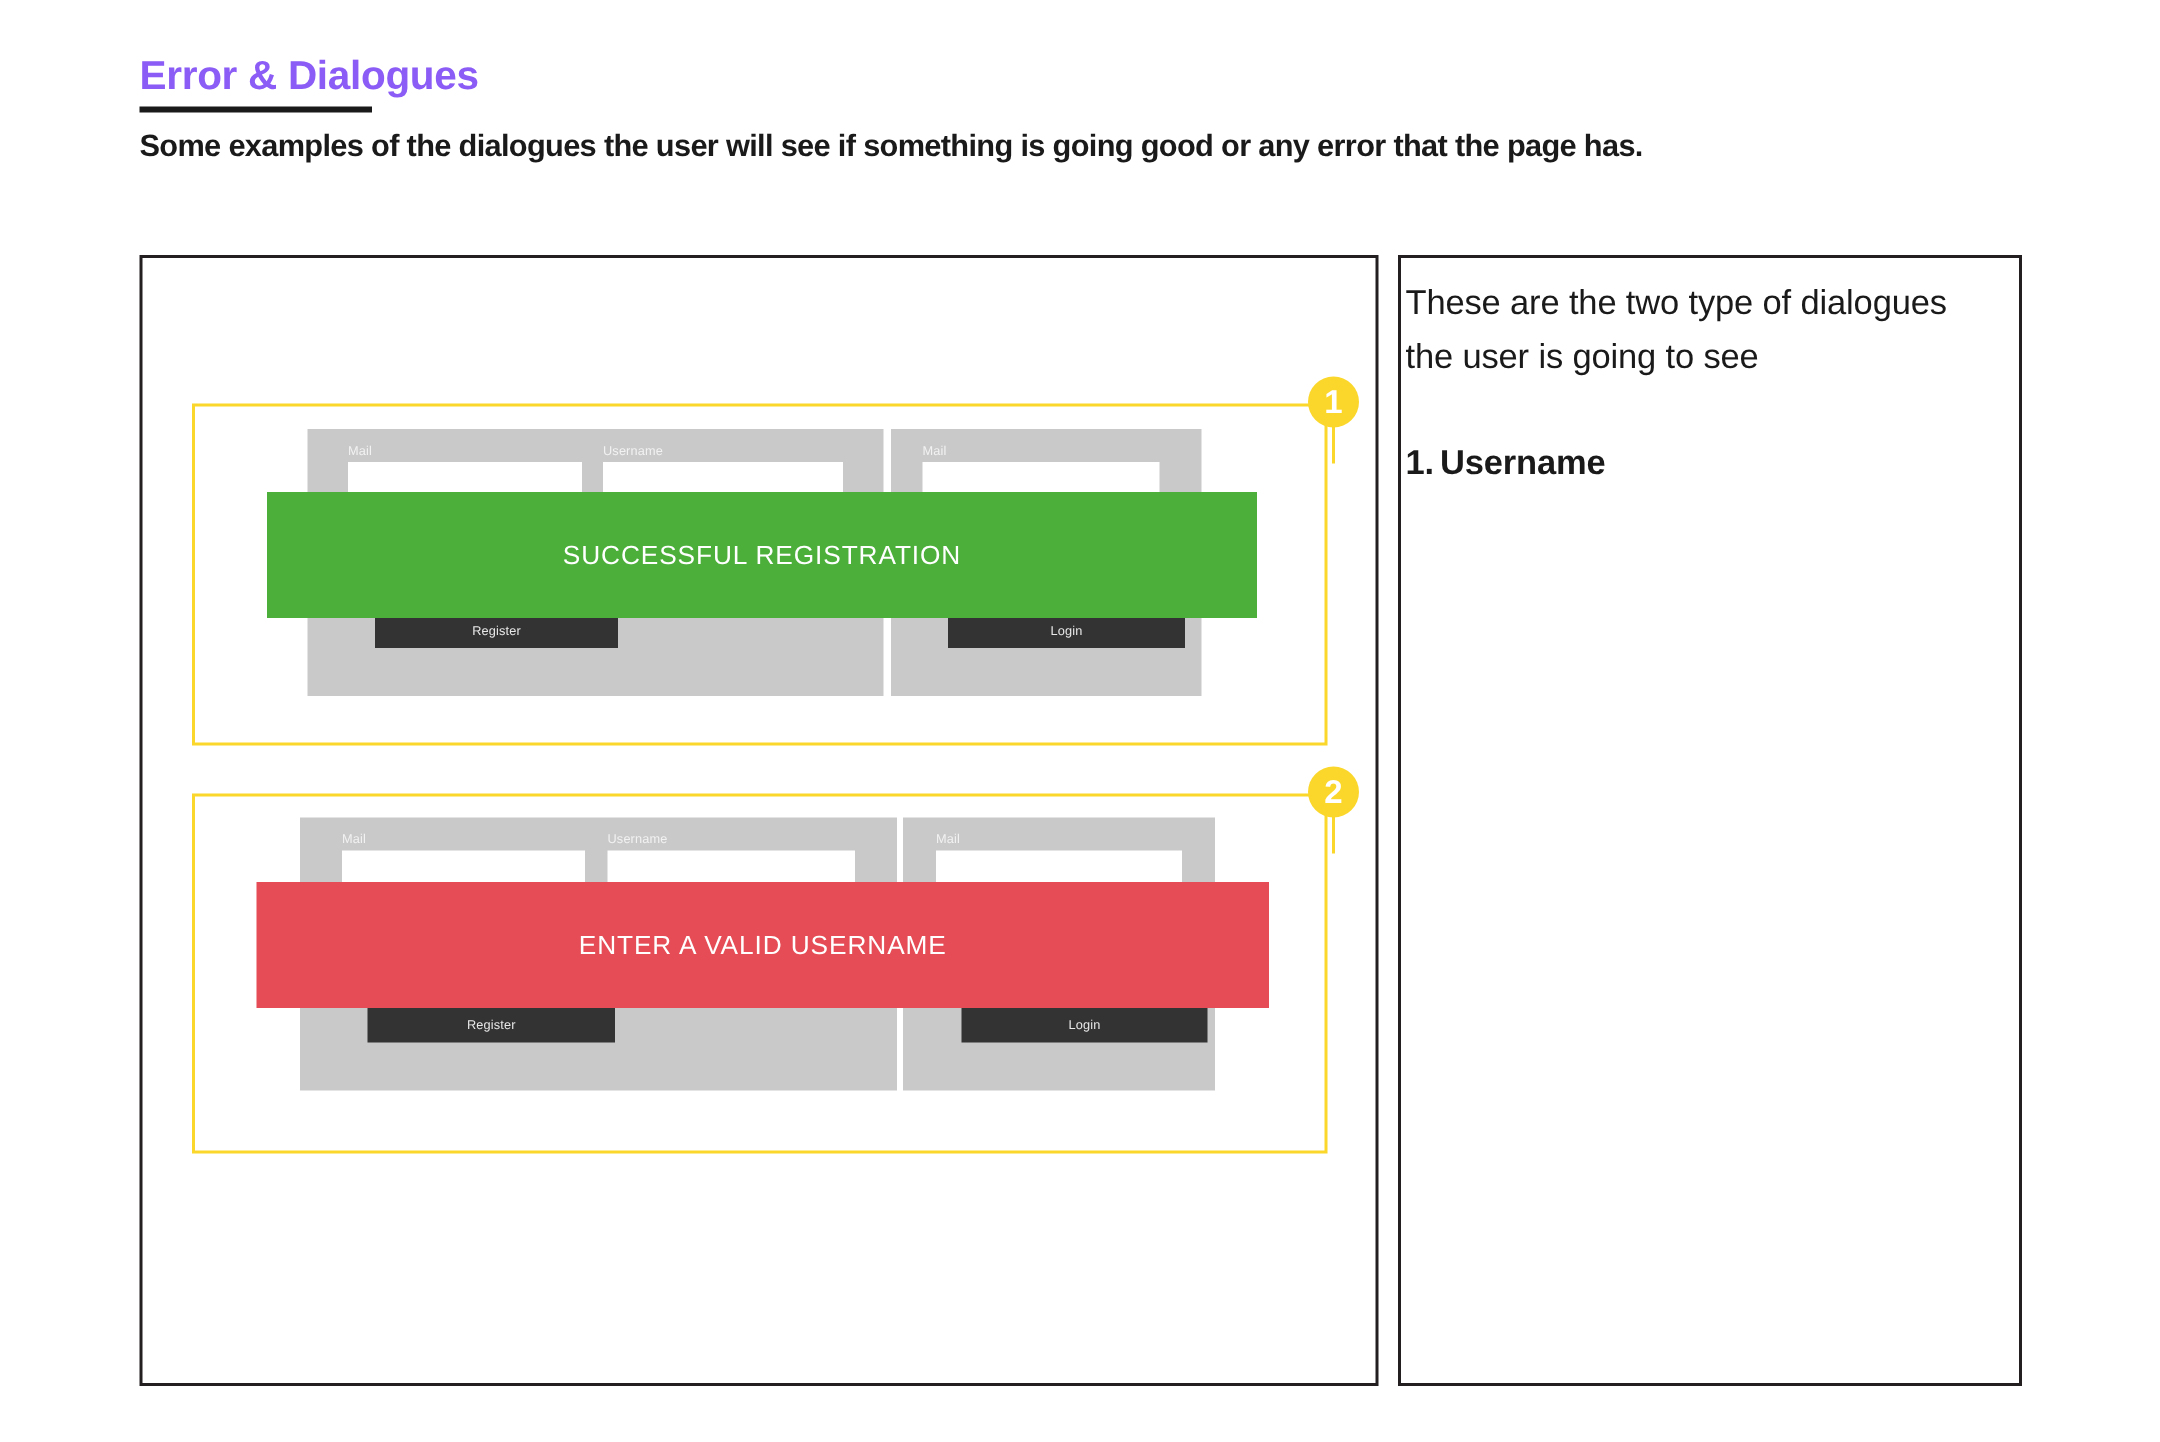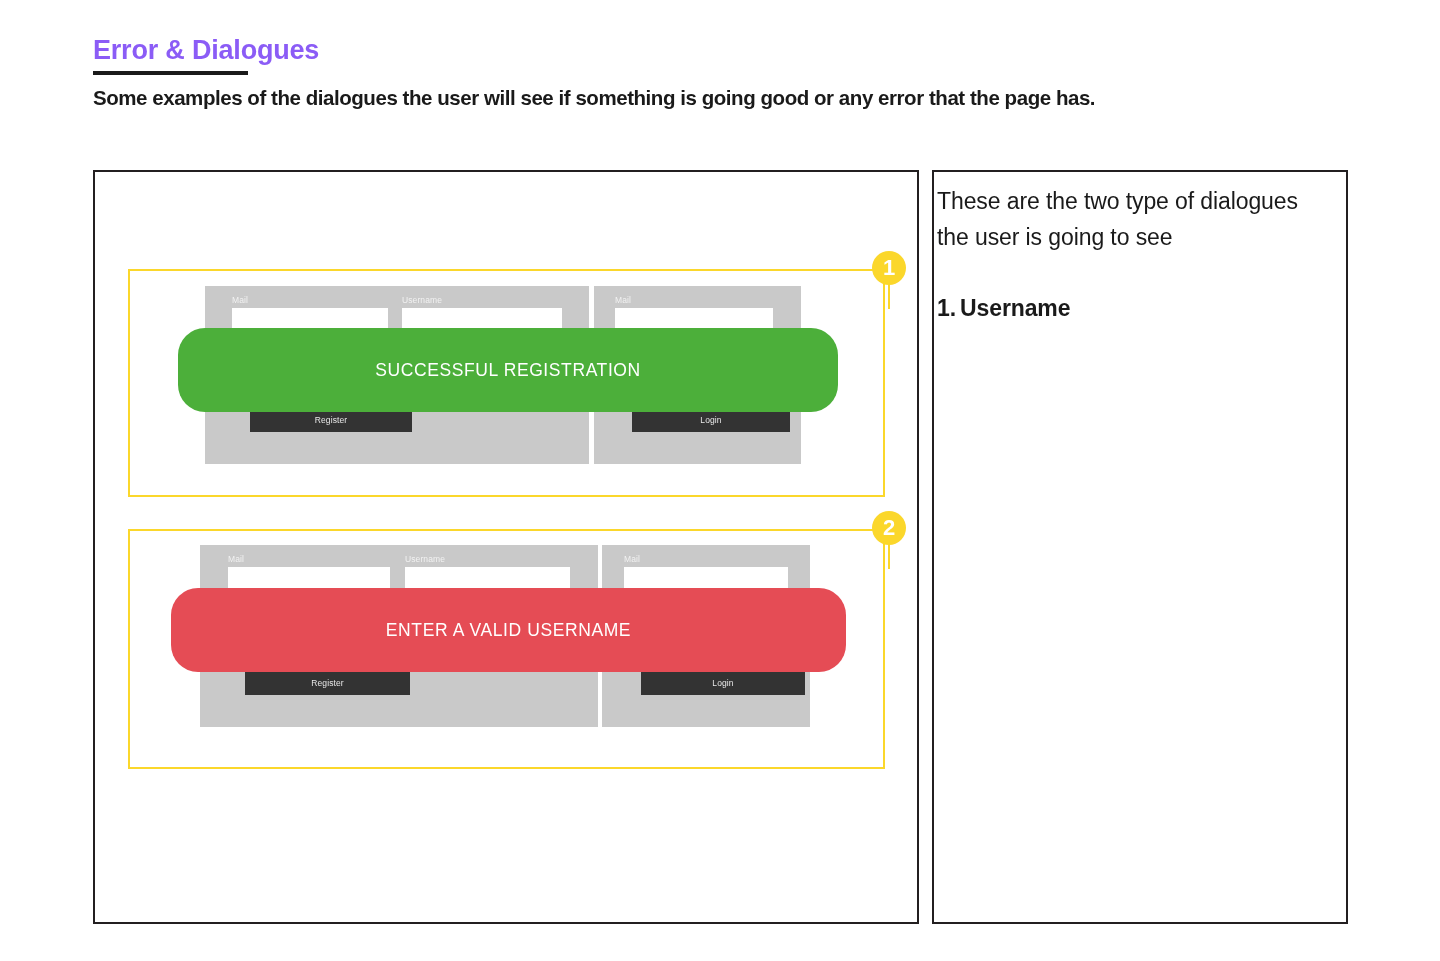--- a/index.html
+++ b/index.html
@@ -174,21 +174,20 @@
 
   
   .banner {
     position: absolute;
     display: flex;
     align-items: center;
     justify-content: center;
     color: #ffffff;
     font-size: 17.5px;
     letter-spacing: 0.6px;
-    border-radius: 27px;
   }
   .banner-success {
     left: 178px; top: 328px; width: 660px; height: 84px;
     background: #4CAF3A;
   }
   .banner-error {
     left: 171px; top: 588px; width: 675px; height: 84px;
     background: #E54C55;
   }
 </style>

